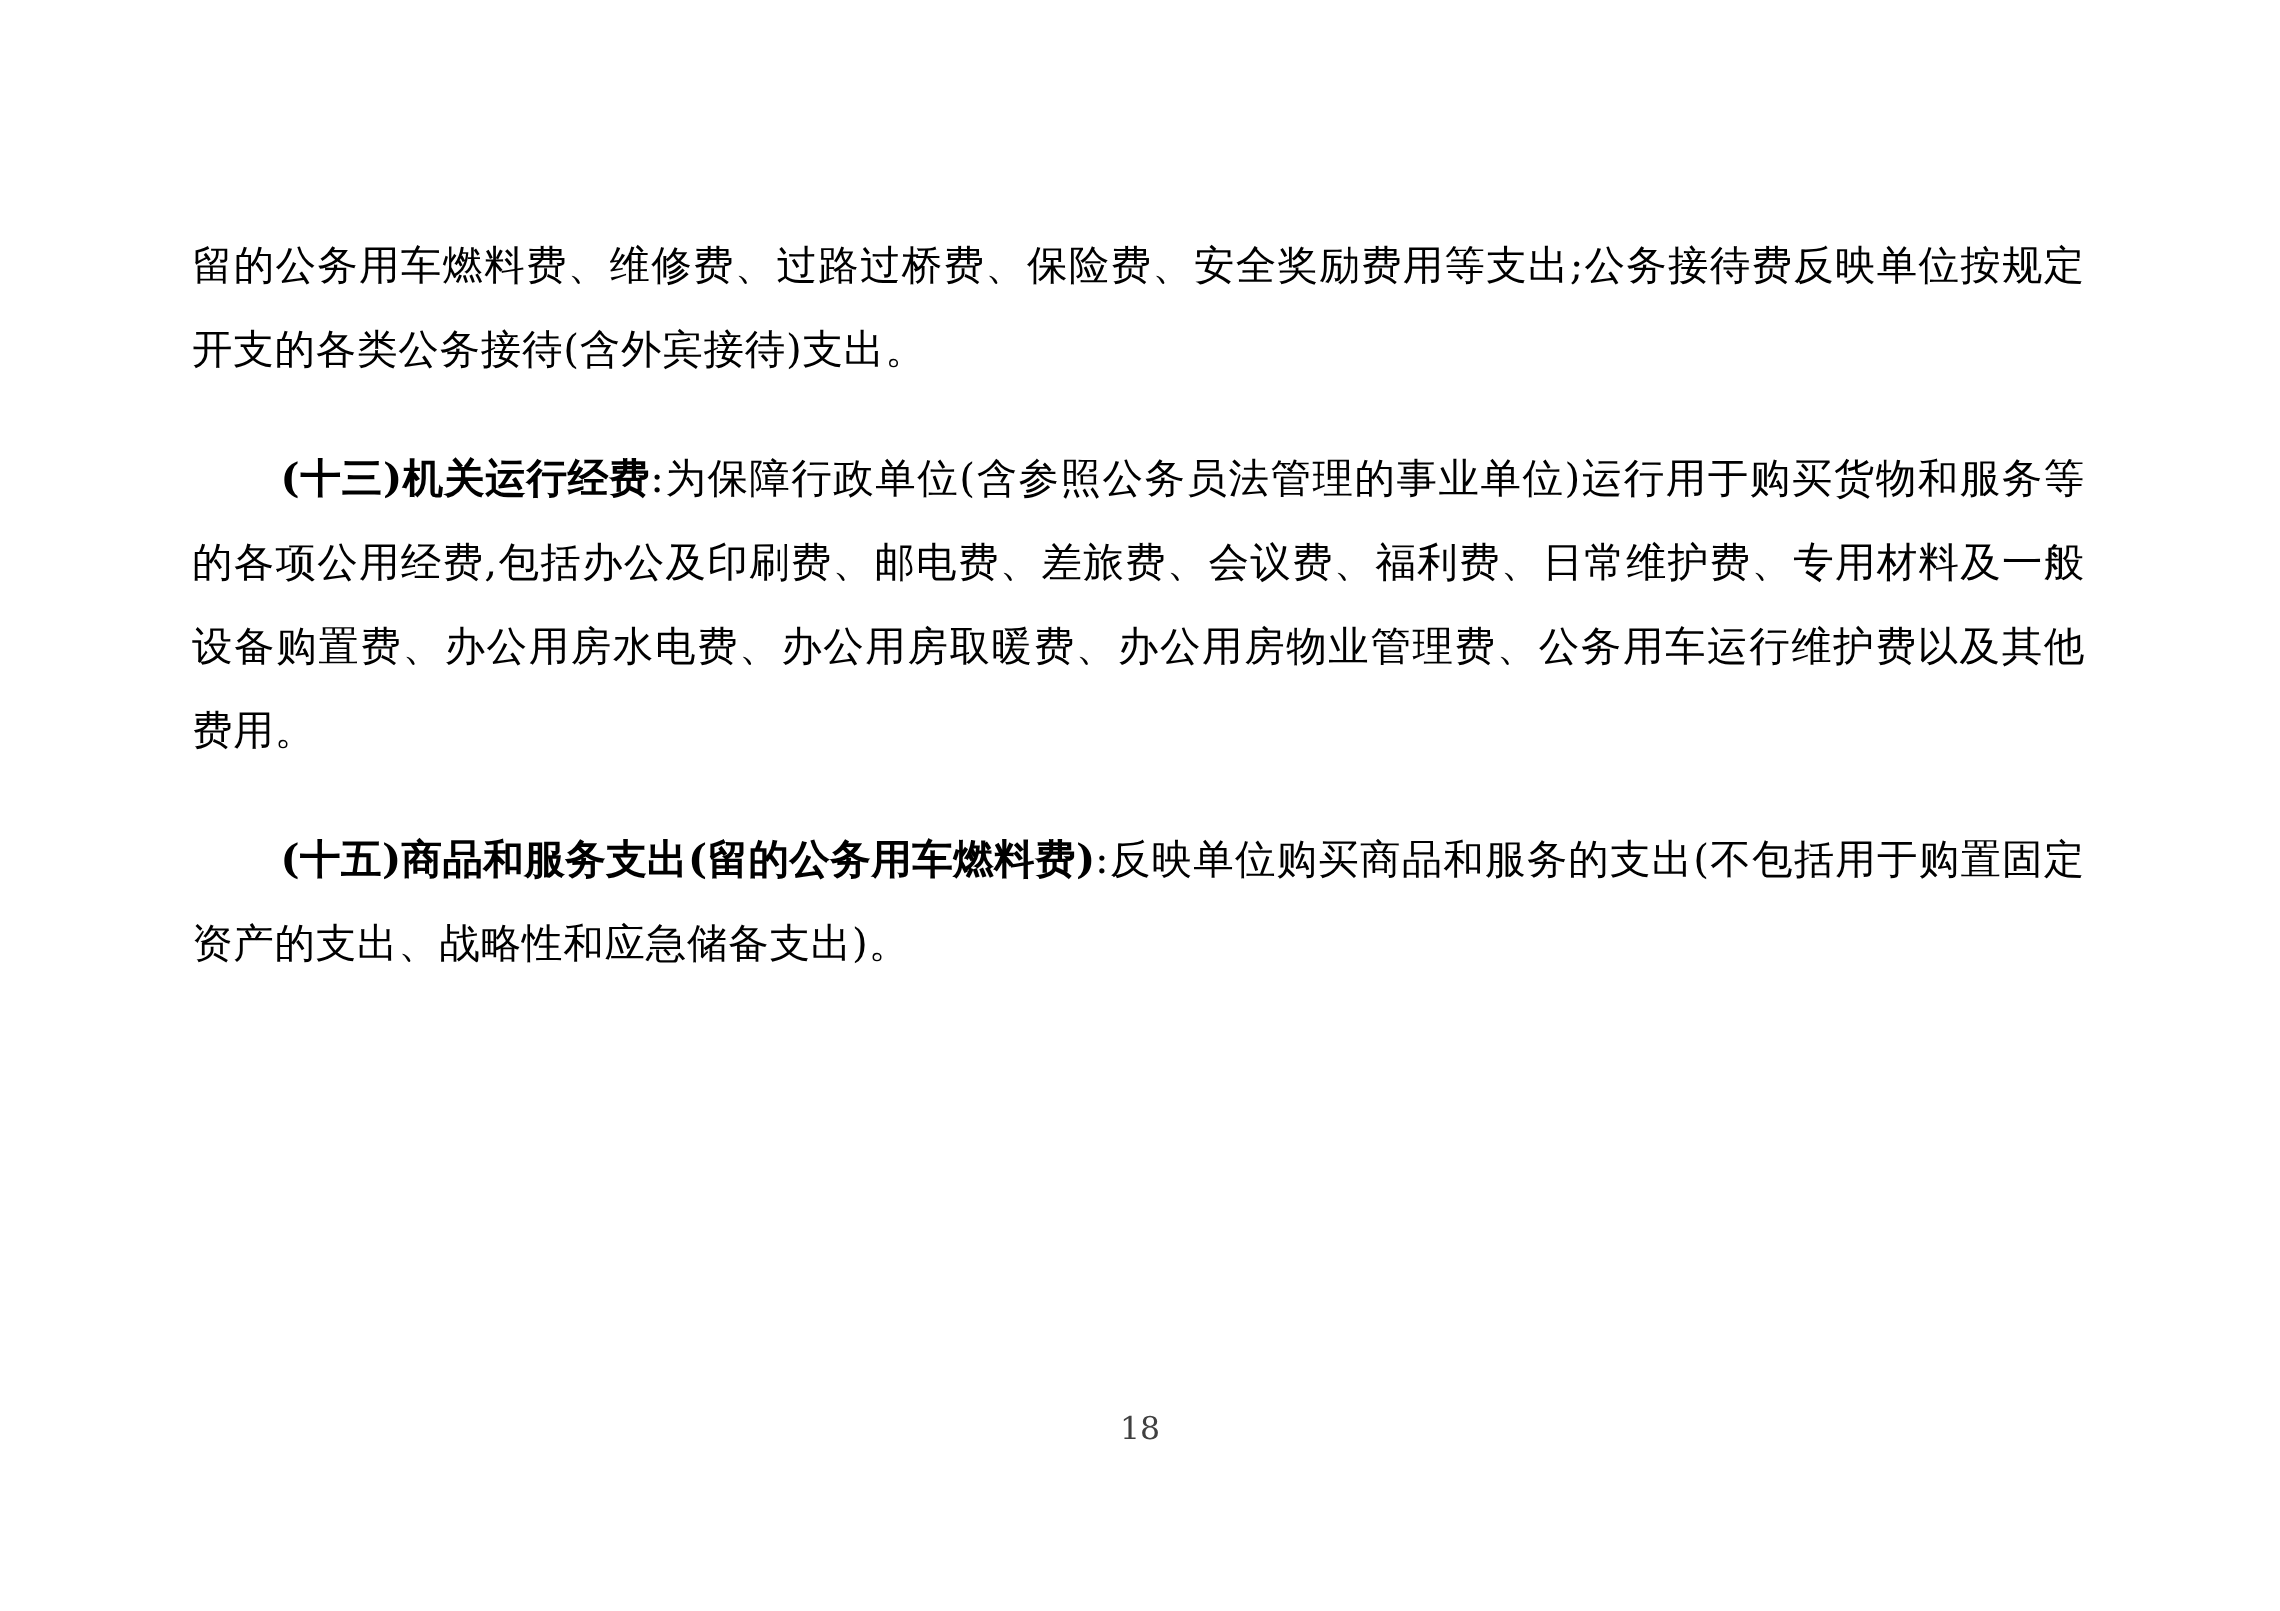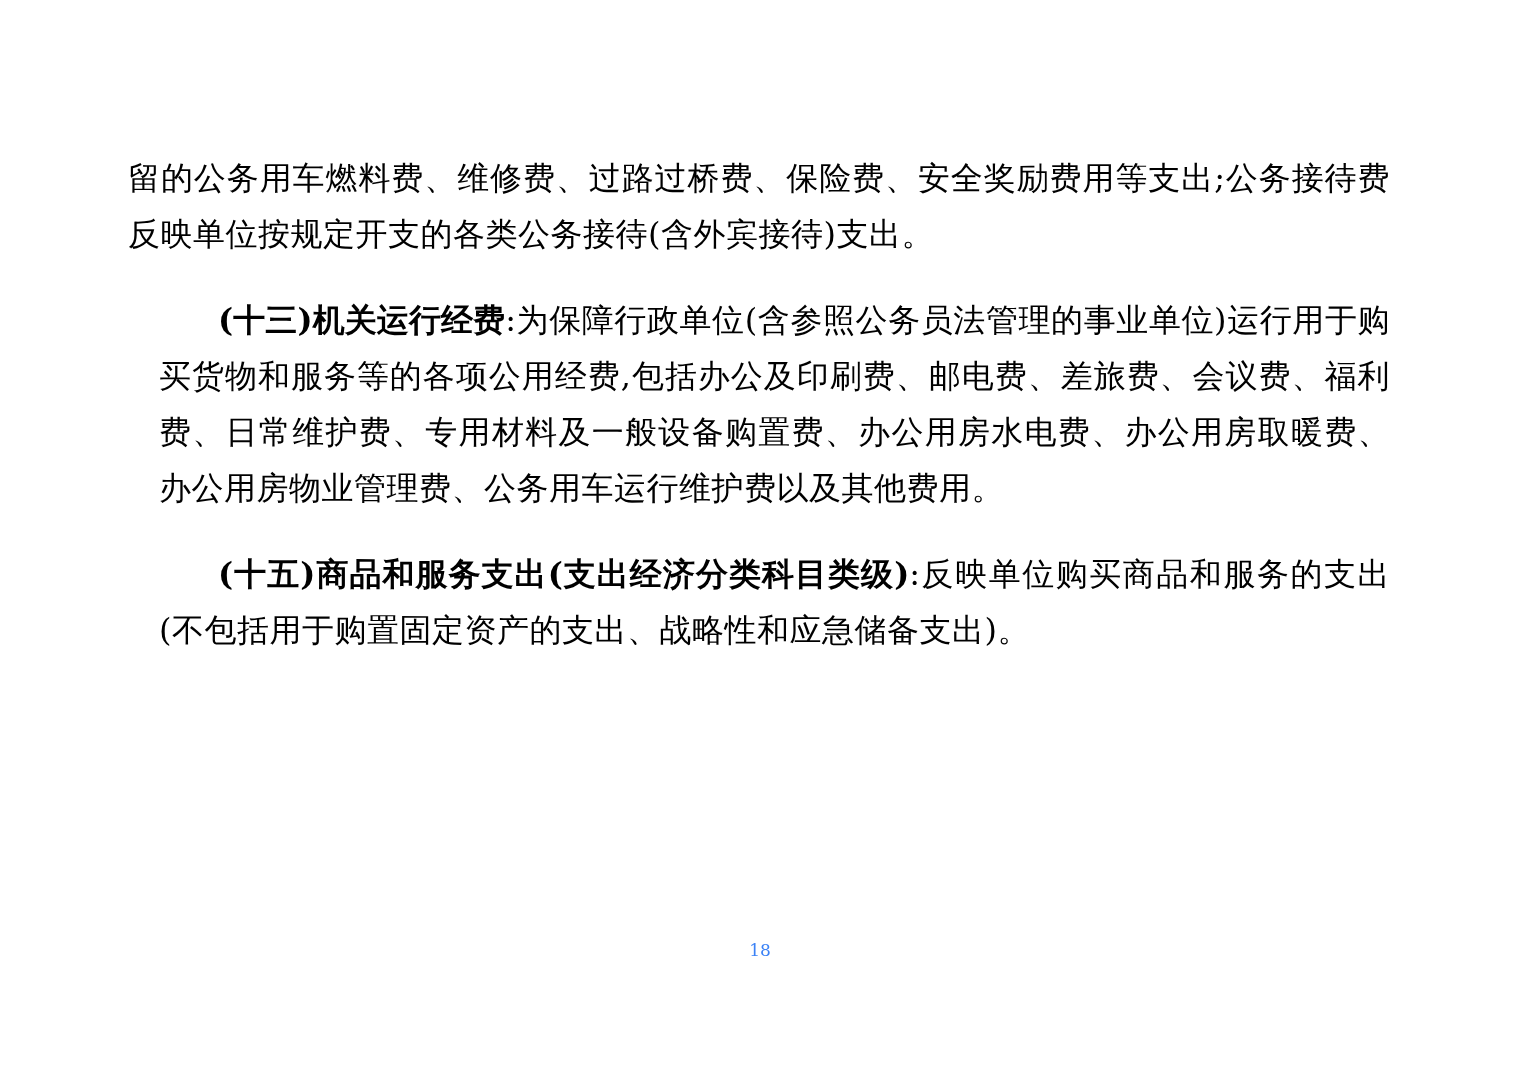--- a/index.html
+++ b/index.html
@@ -20,65 +20,64 @@
     box-sizing: border-box;
     overflow: hidden;
   }
   .content {
     position: absolute;
     left: 128px;
     top: 150px;
     width: 1262px;
   }
   .para {
-    font-size: 32px;
+    font-size: 27px;
     line-height: 56px;
     letter-spacing: 0.5px;
     text-align: justify;
     text-justify: inter-ideograph;
     margin: 0 0 14px 0;
     word-break: break-all;
   }
   .para.indent {
     text-indent: 59px;
-    margin-left: 31px;
   }
   .para.gap {
     margin-top: 30px;
   }
   .bold-lead {
     font-weight: 700;
     letter-spacing: 0px;
   }
   .page-number {
     position: absolute;
     left: 0;
     right: 0;
     top: 940px;
     text-align: center;
-    font-size: 17px;
+    font-size: 21px;
     font-family: "DejaVu Serif", serif;
-    color: #3b82f6;
+    color: #404040;
   }
 </style>
 </head>
 <body>
 
 <div class="page">
   <div class="content">
 
     <p class="para">
       <span>留的公务用车燃料费、维修费、过路过桥费、保险费、安全奖励费用等支出;公务接待费反映单位按规定开支的各类公务接待(含外宾接待)支出。</span>
     </p>
 
     <p class="para indent gap">
       <span class="bold-lead">(十三)机关运行经费</span><span>:为保障行政单位(含参照公务员法管理的事业单位)运行用于购买货物和服务等的各项公用经费,包括办公及印刷费、邮电费、差旅费、会议费、福利费、日常维护费、专用材料及一般设备购置费、办公用房水电费、办公用房取暖费、办公用房物业管理费、公务用车运行维护费以及其他费用。</span>
     </p>
 
 
     <p class="para indent gap">
-      <span class="bold-lead">(十五)商品和服务支出(支出经济分类科目类级)</span><span>:反映单位购买商品和服务的支出(不包括用于购置固定资产的支出、战略性和应急储备支出)。</span>
+      <span class="bold-lead">(十五)商品和服务支出(留的公务用车燃料费)</span><span>:反映单位购买商品和服务的支出(不包括用于购置固定资产的支出、战略性和应急储备支出)。</span>
     </p>
 
   </div>
 
   <div class="page-number">18</div>
 </div>
 
 </body></html>

